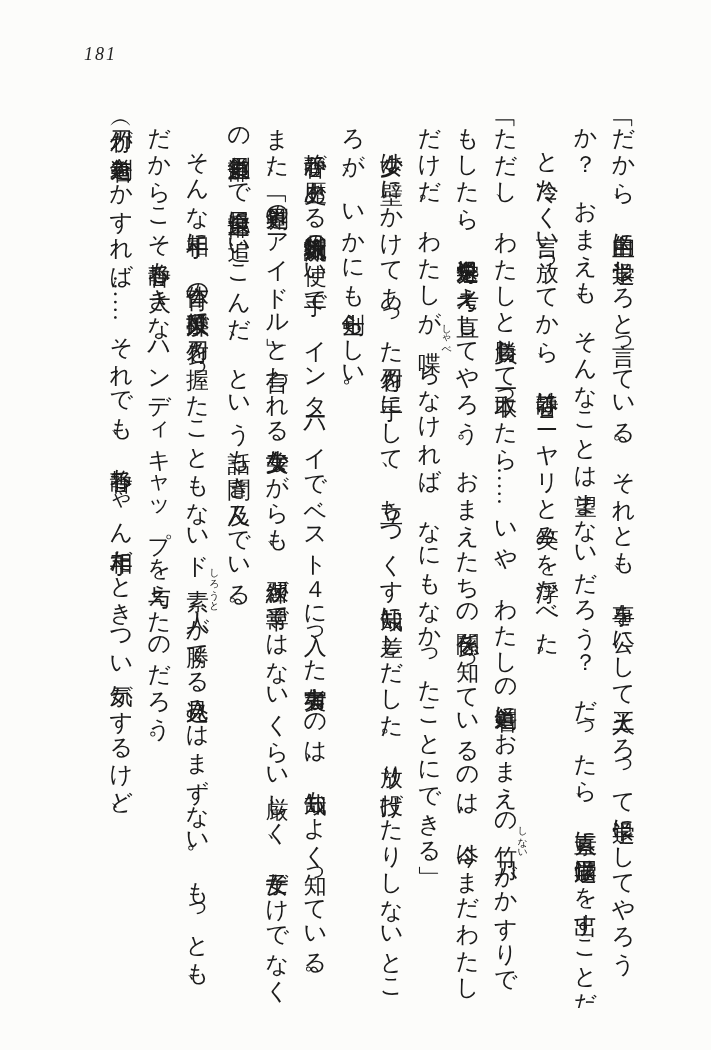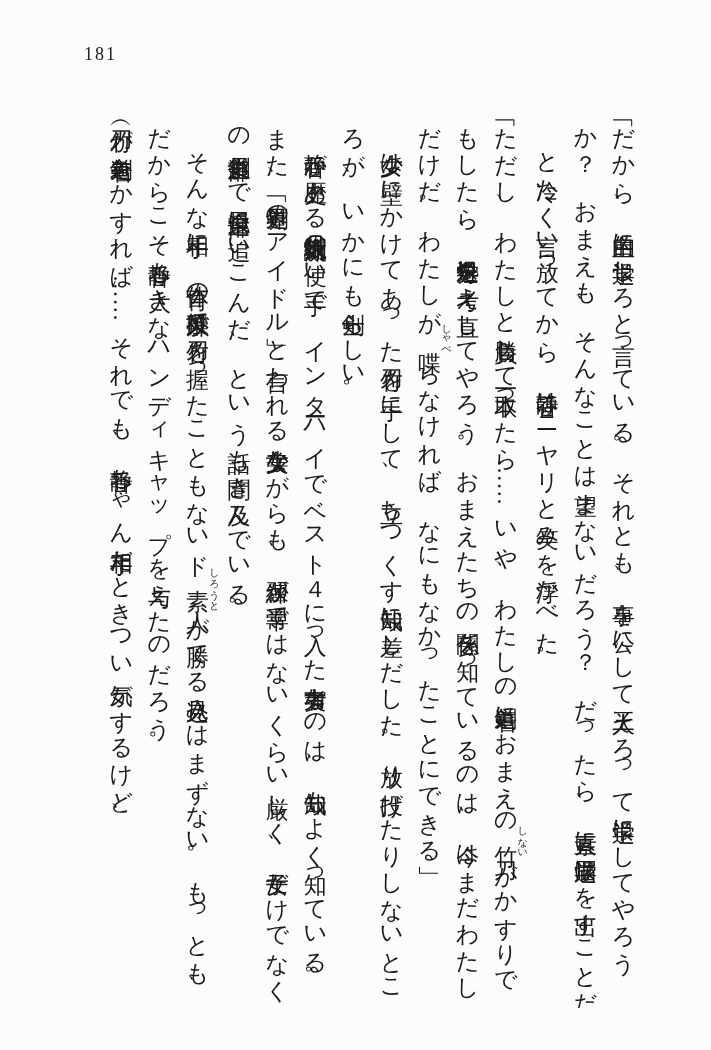--- a/index.html
+++ b/index.html
@@ -15,20 +15,21 @@
     background: #fcfcfa;
     overflow: hidden;
     font-family: "Liberation Serif", "DejaVu Serif", serif;
     color: #1b1b1b;
   }
   .page-number {
     position: absolute;
     top: 44px;
     left: 84px;
     font-size: 18px;
+    font-style: italic;
     letter-spacing: 2px;
     color: #222;
   }
   .text-area {
     position: absolute;
     top: 112px;
     right: 69px;
     width: 610px;
     height: 896px;
     writing-mode: vertical-rl;

